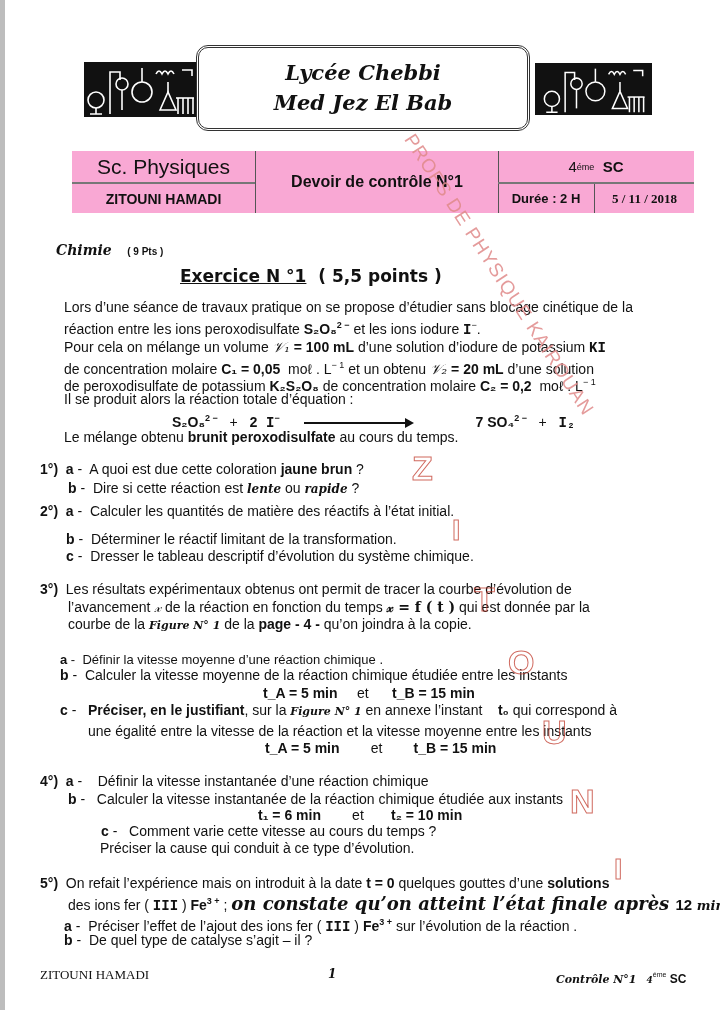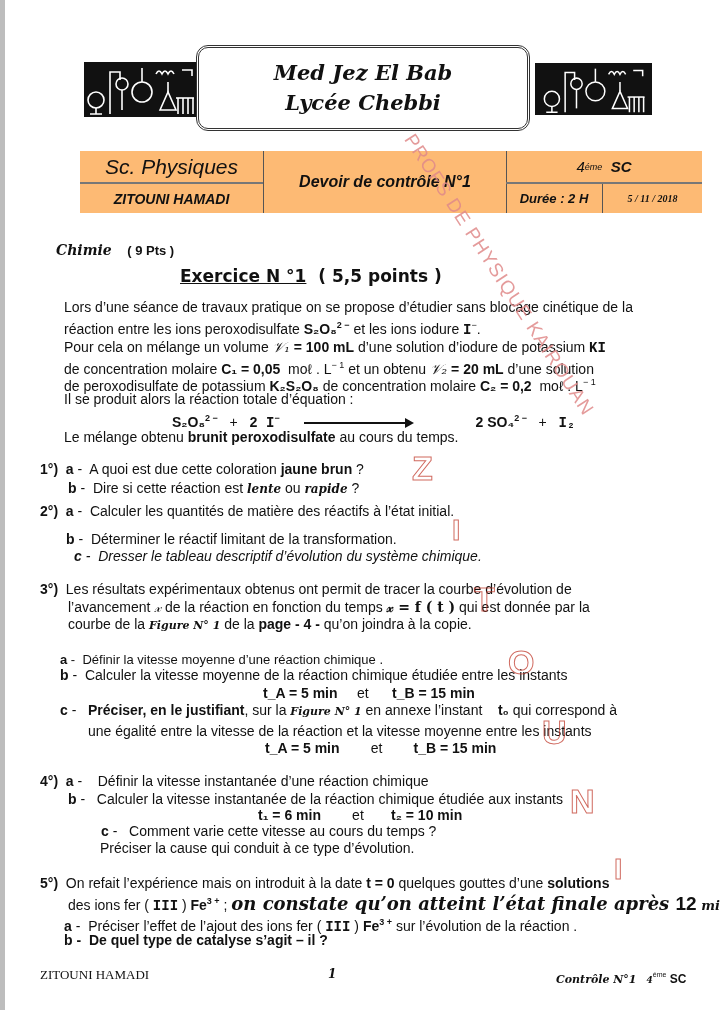--- a/index.html
+++ b/index.html
@@ -18,21 +18,21 @@
   .lab-img { position:absolute; top:62px; height:55px; background:#111; }
   .lab-img svg { width:100%; height:100%; display:block; }
   .title-frame {
     position:absolute; left:196px; top:45px; width:334px; height:86px;
     border:3px double #333; border-radius:12px; box-sizing:border-box;
     display:flex; flex-direction:column; align-items:center; justify-content:center;
     background:#fff;
   }
   .title-frame div { font-family:"DejaVu Serif", serif; font-style:italic; font-weight:bold; font-size:21px; line-height:30px; }
 
-  .info-table { position:absolute; left:80px; top:151px; width:622px; height:62px; background:#fdba74;font-style:italic; }
+  .info-table { position:absolute; left:72px; top:151px; width:622px; height:62px; background:#f9a8d4; }
   .cell { position:absolute; display:flex; align-items:center; justify-content:center; }
   .vline { position:absolute; width:1px; background:#555; }
   .hline { position:absolute; height:2px; background:#777; }
 
   .txt { position:absolute; font-size:14px; line-height:17px; white-space:nowrap; }
   .q { font-weight:bold; }
 
   .watermark {
     position:absolute; left:418px; top:130px; transform:rotate(57deg); transform-origin:left top;
     color:#e08a8a; font-size:19px; letter-spacing:1px; white-space:nowrap; opacity:0.85;
@@ -82,43 +82,43 @@
       <path d="M72 12 q3-6 6 0 q3-6 6 0 q3-6 6 0"></path>
       <path d="M76 48 l8 -18 l8 18 z"></path>
         <path d="M84 30 V20"></path>
       <path d="M94 52 V36 M99 52 V36 M104 52 V36 M109 52 V36"></path>
         <path d="M92 36 h18"></path>
       <path d="M98 8 h10 v6"></path>
     </g>
   </svg>
 </div>
 <div class="title-frame">
+  <div>Lycée Chebbi</div>
   <div>Med Jez El Bab</div>
-  <div>Lycée Chebbi</div>
 </div>
 
 <div class="info-table">
   <div class="cell" style="left:0;top:0;width:183px;height:31px;font-size:21px;">Sc. Physiques</div>
   <div class="cell" style="left:0;top:33px;width:183px;height:29px;font-size:14px;font-weight:bold;">ZITOUNI HAMADI</div>
   <div class="cell" style="left:184px;top:0;width:242px;height:62px;font-size:16px;font-weight:bold;">Devoir de contrôle N°1</div>
   <div class="cell" style="left:426px;top:0;width:196px;height:31px;font-size:15px;">
     <span>4</span><sup>éme</sup>&nbsp;&nbsp;<b>SC</b>
   </div>
   <div class="cell" style="left:426px;top:33px;width:96px;height:29px;font-size:13px;font-weight:bold;">Durée : 2 H</div>
-  <div class="cell" style="left:523px;top:33px;width:99px;height:29px;font-size:10px;font-weight:bold;font-family:'Liberation Serif',serif;">5 / 11 / 2018</div>
+  <div class="cell" style="left:523px;top:33px;width:99px;height:29px;font-size:13px;font-weight:bold;font-family:'Liberation Serif',serif;">5 / 11 / 2018</div>
   <div class="vline" style="left:183px;top:0;height:62px;"></div>
   <div class="vline" style="left:426px;top:0;height:62px;"></div>
   <div class="vline" style="left:522px;top:32px;height:30px;"></div>
   <div class="hline" style="left:0;top:31px;width:183px;"></div>
   <div class="hline" style="left:426px;top:31px;width:196px;"></div>
 </div>
 
 <div class="txt" style="left:56px;top:242px;">
   <span class="script" style="font-size:14px;">Chimie</span>&nbsp;&nbsp;&nbsp;
-  <span class="b" style="font-size:13px;">( 9 Pts )</span>
+  <span class="b" style="font-size:10px;">( 9 Pts )</span>
 </div>
 
 <div class="txt" style="left:180px;top:266px;font-size:17px;line-height:20px;font-family:'DejaVu Sans',sans-serif;font-weight:bold;">
   <span style="text-decoration:underline;">Exercice N °1</span>&nbsp;
   <span>(    5,5  points    )</span>
 </div>
 
 <div class="txt" style="left:64px;top:299px;"> Lors d’une séance de travaux pratique on se propose d’étudier sans blocage cinétique de la</div>
 <div class="txt" style="left:64px;top:317px;">
   <span>réaction entre les ions peroxodisulfate </span>
@@ -147,21 +147,21 @@
   <b>C₂ = 0,2</b>&nbsp;
   <span>moℓ . L</span><sup>− 1</sup>
 </div>
 <div class="txt" style="left:64px;top:391px;">Il se produit alors la réaction totale d’équation :</div>
 
 <div class="txt b" style="left:172px;top:410px;">
   <span>S₂O₈</span><sup>2 −</sup>
   &nbsp;&nbsp;<span style="font-weight:normal;">+</span>&nbsp;&nbsp;
   <span class="mono">2  I</span><sup>−</sup>
   <span class="arrow"></span>
-  <span>2  SO₄</span><sup>2 −</sup>
+  <span>7  SO₄</span><sup>2 −</sup>
   &nbsp;&nbsp;<span style="font-weight:normal;">+</span>&nbsp;&nbsp;
   <span class="mono">I₂</span>
 </div>
 
 <div class="txt" style="left:64px;top:429px;">
   <span>Le mélange obtenu </span><b>brunit  peroxodisulfate</b><span> au cours du temps.</span>
 </div>
 
 <div class="txt" style="left:40px;top:461px;">
   <b class="q">1°)</b>&nbsp;&nbsp;<b>a</b>&nbsp;-&nbsp;
@@ -174,21 +174,21 @@
 </div>
 
 <div class="txt" style="left:40px;top:503px;">
   <b>2°)</b>&nbsp;&nbsp;<b>a</b>&nbsp;-&nbsp;
   <span>Calculer les quantités de matière des réactifs à l’état initial.</span>
 </div>
 <div class="txt" style="left:66px;top:531px;">
   <b>b</b>&nbsp;-&nbsp;
   <span>Déterminer le réactif limitant de la transformation.</span>
 </div>
-<div class="txt" style="left:74px;top:548px;font-style:italic;">
+<div class="txt" style="left:66px;top:548px;">
   <b>c</b>&nbsp;-&nbsp;
   <span>Dresser le tableau descriptif d’évolution du système chimique.</span>
 </div>
 
 <div class="txt" style="left:40px;top:581px;">
   <b>3°)</b>&nbsp;
   <span>Les résultats expérimentaux obtenus ont permit de tracer  la courbe d’évolution de</span>
 </div>
 <div class="txt" style="left:68px;top:599px;">
   <span>l’avancement </span>
@@ -246,29 +246,29 @@
 <div class="txt" style="left:100px;top:840px;">Préciser la cause qui conduit à ce type d’évolution.</div>
 
 <div class="txt" style="left:40px;top:875px;">
   <b>5°)</b>&nbsp;
   <span>On refait l’expérience mais on introduit à la date  </span><b>t  = 0</b><span>  quelques gouttes d’une </span><b>solutions</b>
 </div>
 <div class="txt" style="left:68px;top:893px;">
   <span>des ions fer ( </span><span class="mono">III</span><span> )  </span>
   <b>Fe</b><sup class="b">3 +</sup>
   <span>  ;  </span>
-  <i class="script" style="font-size:18px;">on constate qu’on atteint l’état finale après </i><b style="font-size:19px;text-align:right;">12</b><i class="script" style="font-size:13px;text-align:right;"> minutes</i><span> .</span>
+  <i class="script" style="font-size:18px;">on constate qu’on atteint l’état finale après </i><b style="font-size:15px;text-align:right;">12</b><i class="script" style="font-size:13px;text-align:right;"> minutes</i><span> .</span>
 </div>
 <div class="txt" style="left:64px;top:914px;">
   <b>a</b>&nbsp;-&nbsp;
   <span>Préciser l’effet de l’ajout des ions fer ( </span><span class="mono">III</span><span> )  </span>
   <b>Fe</b><sup class="b">3 +</sup>
   <span>   sur   l’évolution de la réaction .</span>
 </div>
-<div class="txt" style="left:64px;top:932px;font-weight:bold;">
+<div class="txt" style="left:64px;top:932px;">
   <b>b</b>&nbsp;-&nbsp;
   <span>De quel type de catalyse s’agit – il ?</span>
 </div>
 
 <div class="txt" style="left:40px;top:966px;font-family:'Liberation Serif',serif;font-size:13px;">ZITOUNI   HAMADI</div>
 <div class="txt" style="left:328px;top:966px;font-family:'DejaVu Serif',serif;font-style:italic;font-weight:bold;font-size:12px;">1</div>
 <div class="txt" style="left:556px;top:966px;font-size:12px;">
   <i class="script" style="font-size:11px;">Contrôle N°1</i>&nbsp;&nbsp;
   <i class="script" style="font-size:9px;">4</i><sup style="font-size:7px;">éme</sup>
   <b>SC</b>

